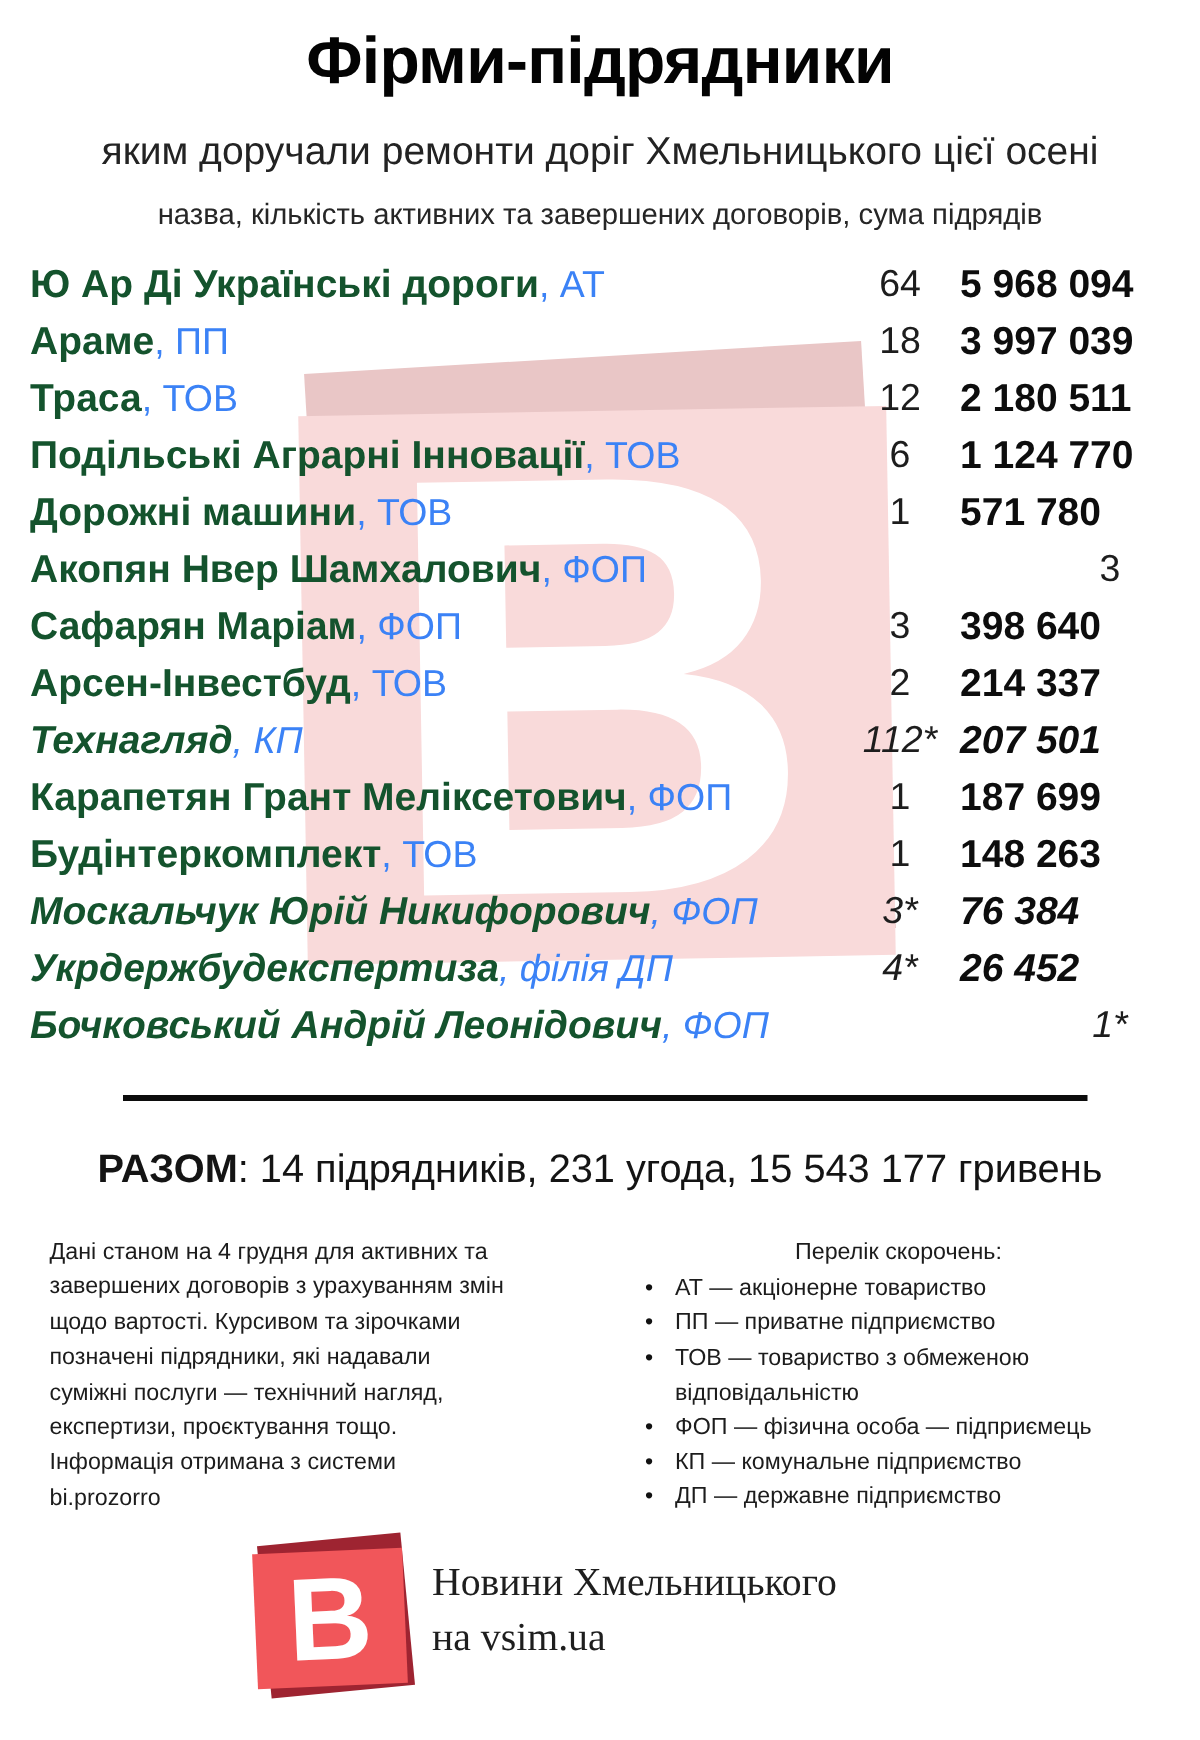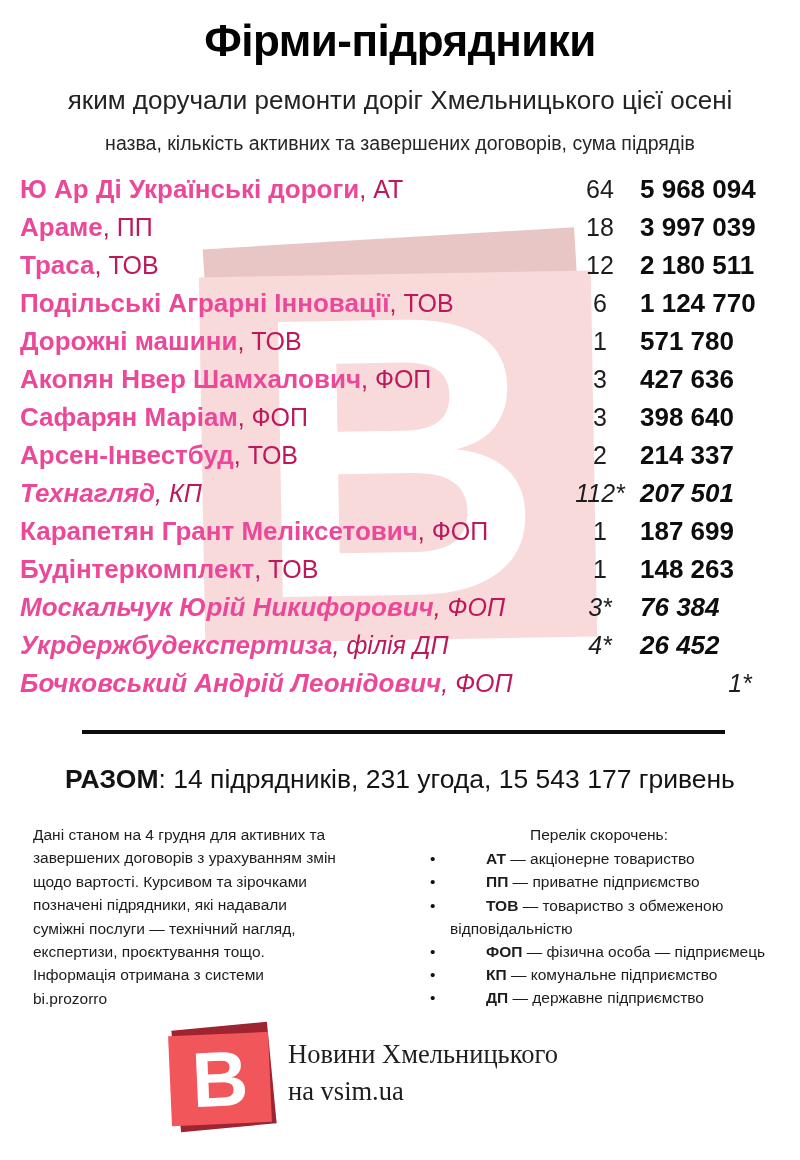--- a/index.html
+++ b/index.html
@@ -20,42 +20,42 @@
            background:#e9c6c6;transform:rotate(-3.4deg);}
   .wm-front{position:absolute;left:2px;top:38px;width:392px;height:366px;
             background:#f9dada;transform:rotate(-1deg);overflow:hidden;
             display:flex;align-items:center;justify-content:center;}
   .wm-letter{font-size:400px;line-height:0.8;font-weight:800;color:#ffffff;}
 
   
   .tbl{position:absolute;left:20px;top:170px;width:760px;z-index:1;}
   .t-row{display:flex;align-items:center;height:38px;}
   .c-name{flex:1;font-size:26px;white-space:nowrap;overflow:hidden;}
-  .nm{font-weight:700;color:#ec4899;}
-  .sfx{font-weight:400;color:#be185d;font-size:25px;}
+  .nm{font-weight:700;color:#14532d;}
+  .sfx{font-weight:400;color:#3b82f6;font-size:25px;}
   .c-count{width:80px;text-align:center;font-size:25px;color:#1d1d1d;}
   .c-sum{width:140px;text-align:left;font-size:26px;font-weight:700;color:#0d0d0d;}
   .t-row.italic .nm,.t-row.italic .sfx,.t-row.italic .c-count,.t-row.italic .c-sum{font-style:italic;}
 
   
   .sep{position:absolute;left:82px;top:730px;width:643px;height:4px;background:#0c0c0c;}
   .total{position:absolute;left:0;top:764px;width:800px;text-align:center;
          font-size:26.5px;color:#141414;}
   .total .lbl{font-weight:700;}
 
   
   .note{position:absolute;left:33px;top:823px;width:368px;font-size:15.5px;
         line-height:23.4px;color:#1c1c1c;white-space:pre-line;}
   .abbr{position:absolute;left:418px;top:823px;width:362px;font-size:15.5px;
         line-height:23.2px;color:#1c1c1c;}
   .abbr-title{margin:0 0 1px 0;text-align:center;}
   .abbr ul{margin:0;padding:0 0 0 12px;list-style:none;}
   .abbr li{position:relative;padding-left:20px;}
   .abbr li::before{content:"\2022";position:absolute;left:0;top:0;color:#111;}
-  .abbr-b{font-weight:700;margin-left:36px;}
+  .abbr-b{font-weight:400;}
   .abbr-d{white-space:pre-line;}
 
   
   .logo{position:absolute;left:168px;top:1022px;width:110px;height:116px;}
   .logo-back{position:absolute;left:8px;top:4px;width:96px;height:102px;
              background:#9e2431;transform:rotate(-5.5deg);}
   .logo-front{position:absolute;left:2px;top:12px;width:100px;height:90px;
               background:#f1565a;transform:rotate(-2.5deg);overflow:hidden;
               display:flex;align-items:center;justify-content:center;}
   .logo-letter{font-size:78px;line-height:0.8;font-weight:800;color:#fff;}
@@ -100,21 +100,20 @@
         <div class="c-sum">1 124 770</div>
       </div>
       <div class="t-row">
         <div class="c-name"><span class="nm">Дорожні машини</span><span class="sfx">, ТОВ</span></div>
         <div class="c-count">1</div>
         <div class="c-sum">571 780</div>
       </div>
       <div class="t-row">
         <div class="c-name"><span class="nm">Акопян Нвер Шамхалович</span><span class="sfx">, ФОП</span></div>
         <div class="c-count">3</div>
-        <div class="c-sum">427 636</div>
       </div>
       <div class="t-row">
         <div class="c-name"><span class="nm">Сафарян Маріам</span><span class="sfx">, ФОП</span></div>
         <div class="c-count">3</div>
         <div class="c-sum">398 640</div>
       </div>
       <div class="t-row">
         <div class="c-name"><span class="nm">Арсен-Інвестбуд</span><span class="sfx">, ТОВ</span></div>
         <div class="c-count">2</div>
         <div class="c-sum">214 337</div>

